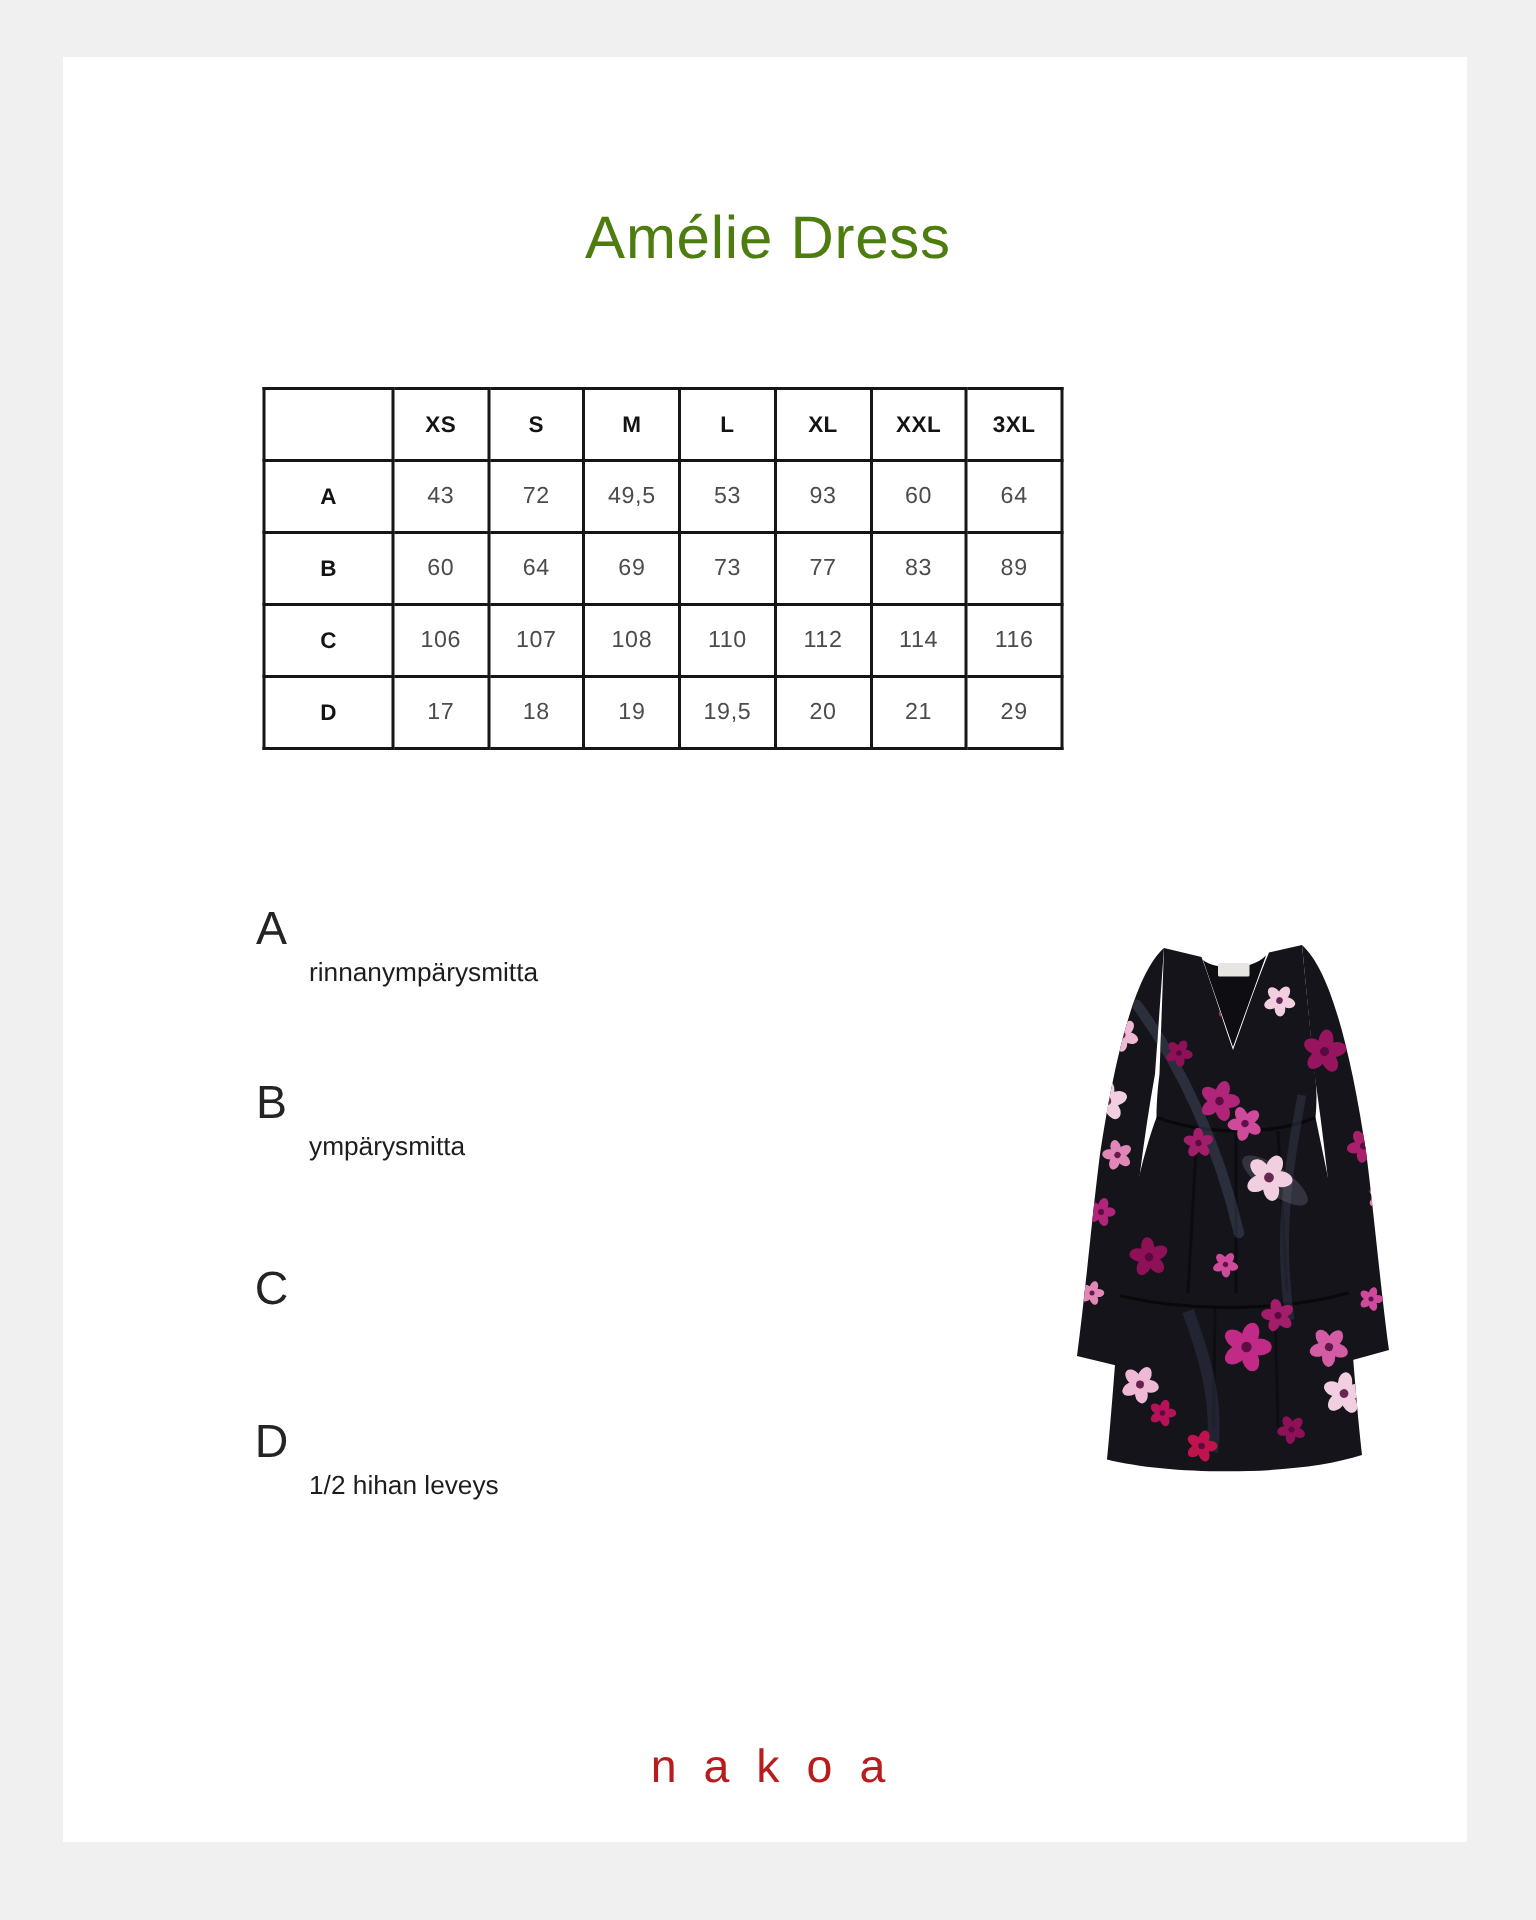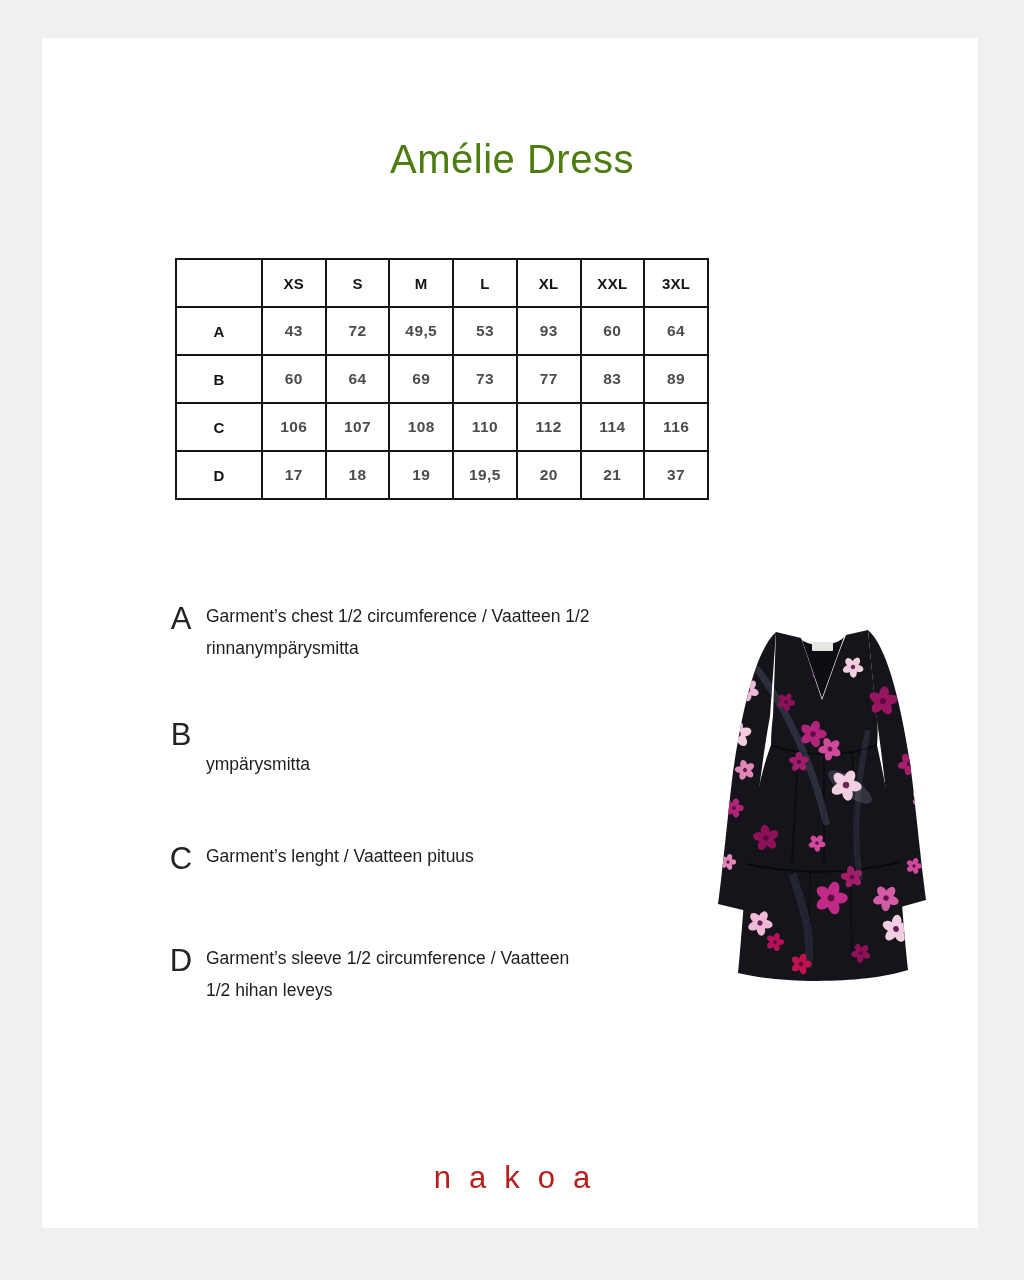--- a/index.html
+++ b/index.html
@@ -31,21 +31,21 @@
     text-align:center;vertical-align:middle;padding:0;
   }
   table.size-table thead th{
     font-size:15px;font-weight:bold;color:#141414;letter-spacing:.3px;
   }
   table.size-table thead th:first-child{width:84px;}
   table.size-table tbody th{
     font-size:15px;font-weight:bold;color:#141414;
   }
   table.size-table tbody td{
-    font-size:15.5px;font-weight:700;color:#4c4c4c;letter-spacing:.4px;
+    font-size:15.5px;font-weight:400;color:#4c4c4c;letter-spacing:.4px;
   }
   .legend-row{
     position:absolute;left:158px;display:flex;align-items:flex-start;
   }
   .legend-letter{
     width:46px;flex:0 0 46px;
     font-size:31px;font-weight:300;color:#242424;
     text-align:center;line-height:1;padding-top:3px;letter-spacing:0;
   }
   .legend-text{
@@ -119,52 +119,49 @@
         <td>116</td>
       </tr>
       <tr>
         <th>D</th>
         <td>17</td>
         <td>18</td>
         <td>19</td>
         <td>19,5</td>
         <td>20</td>
         <td>21</td>
-        <td>37</td>
+        <td>29</td>
       </tr>
     </tbody>
 </table>
 
 <div class="legend-row pos-a">
   <div class="legend-letter">A</div>
   <div class="legend-text">
-    <span>Garment’s chest 1/2 circumference / Vaatteen 1/2</span><br>
+    <br>
     <span>rinnanympärysmitta</span>
   </div>
 </div>
 
 <div class="legend-row pos-b">
   <div class="legend-letter">B</div>
   <div class="legend-text">
     <br>
     <span>ympärysmitta</span>
   </div>
 </div>
 
 <div class="legend-row pos-c">
   <div class="legend-letter">C</div>
-  <div class="legend-text">
-    <span>Garment’s lenght / Vaatteen pituus</span>
-  </div>
 </div>
 
 <div class="legend-row pos-d">
   <div class="legend-letter">D</div>
   <div class="legend-text">
-    <span>Garment’s sleeve 1/2 circumference / Vaatteen</span><br>
+    <br>
     <span>1/2 hihan leveys</span>
   </div>
 </div>
 
 <svg class="dress" viewBox="0 0 248 378" xmlns="http://www.w3.org/2000/svg">
   <defs>
     <clipPath id="dressClip">
       <path d="M76,20 C58,36 44,86 33,160 C28,200 23,255 18,292 L47,299 C52,238 59,165 70,104 Z"></path>
       <path d="M168,18 C186,34 200,84 211,158 C216,198 221,252 226,288 L197,296 C192,236 185,162 176,102 Z"></path>
       <path d="M76,20 L101,26 C108,45 115,68 122,88 C130,66 138,42 146,23 L168,18 L176,100 C178,112 178,122 177,133 C190,195 196,225 199,250 C202,295 205,332 208,358 C165,372 82,372 38,361 C41,330 44,288 47,252 C50,212 60,162 71,133 C71,122 72,112 73,104 Z"></path>

